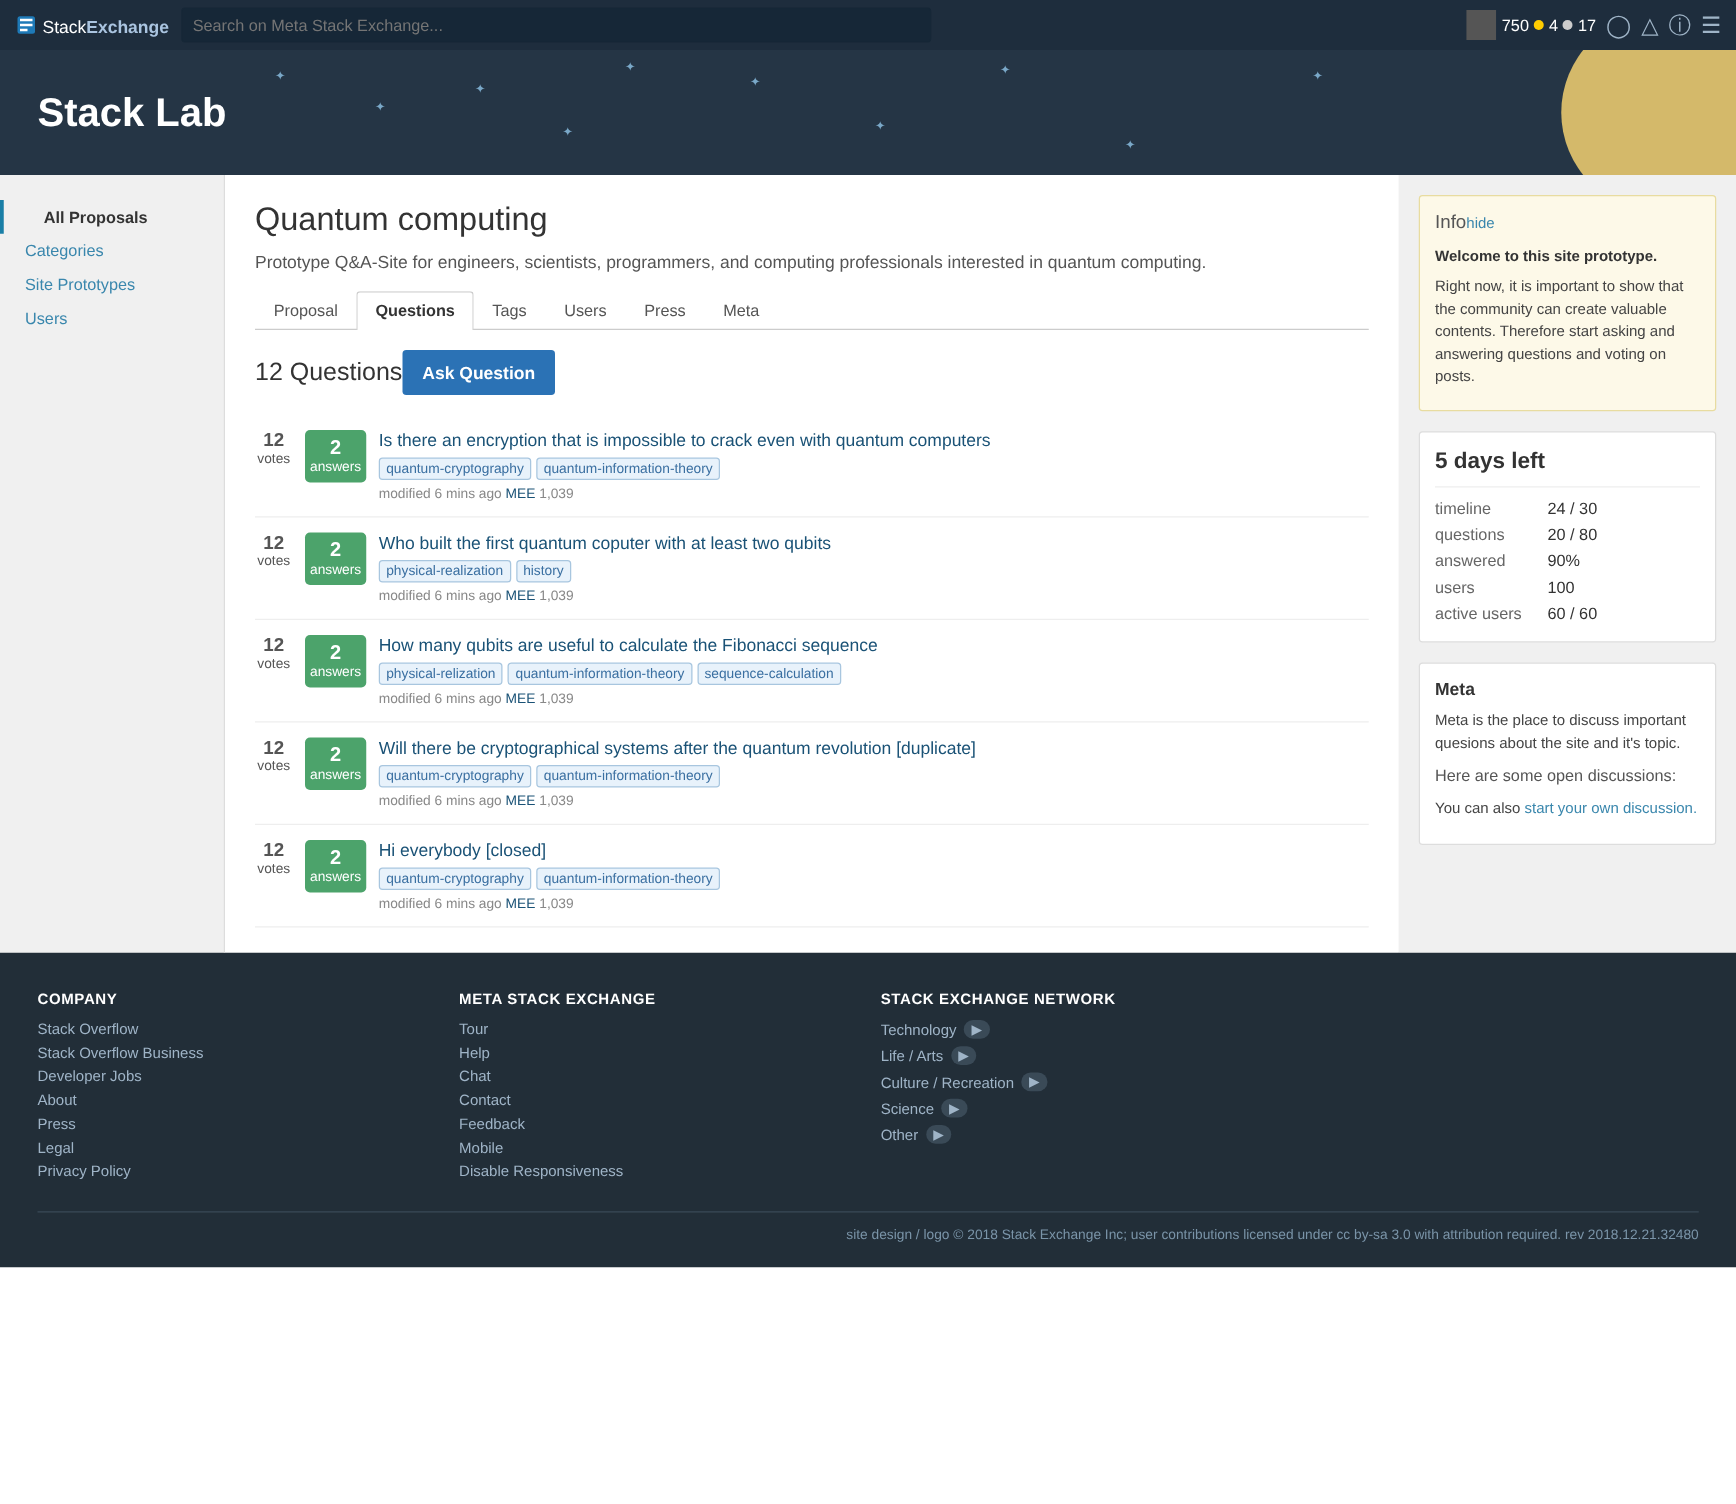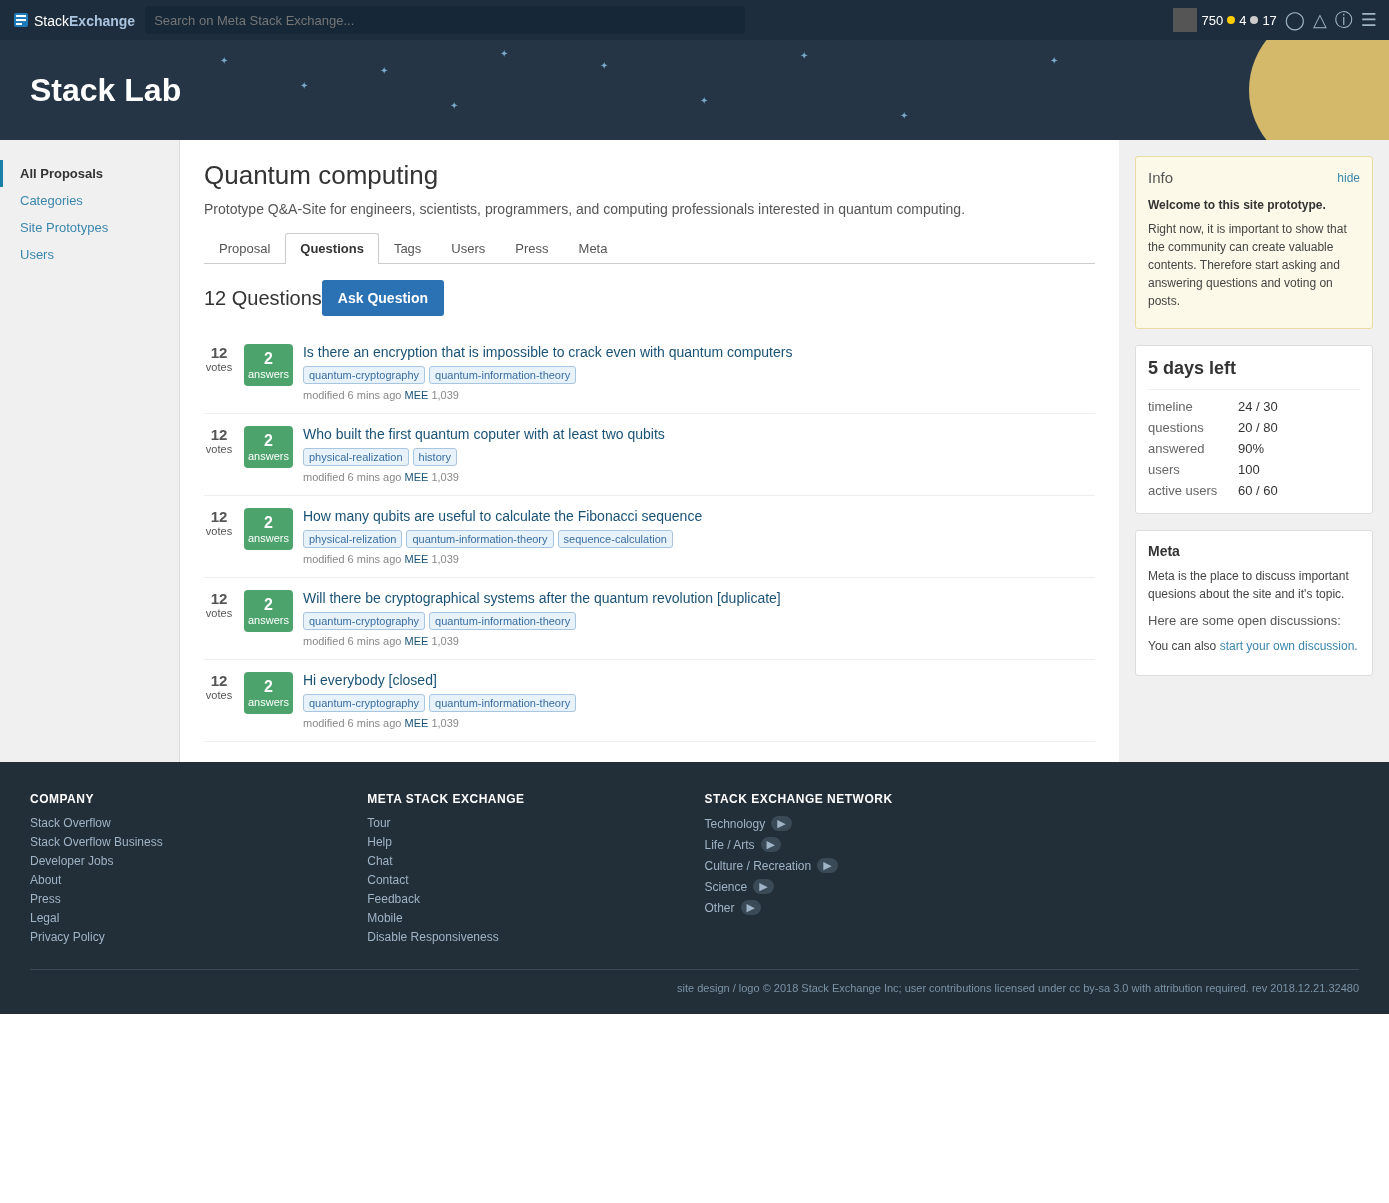--- a/index.html
+++ b/index.html
@@ -112,21 +112,21 @@
       padding: 6px 20px;
       color: #3a87ad;
       cursor: pointer;
       font-size: 13px;
       text-decoration: none;
     }
     .sidebar-item.active {
       color: #333;
       font-weight: bold;
       border-left: 3px solid #1a7fa7;
-      padding-left: 17px;
+      padding-left: 32px;
     }
 
     
     .content-area {
       flex: 1;
       padding: 20px 24px;
       background: #fff;
     }
     .page-title {
       font-size: 26px;
@@ -245,21 +245,21 @@
     }
     .info-box {
       background: #fdf9e8;
       border: 1px solid #e8dca0;
       border-radius: 3px;
       padding: 12px;
       margin-bottom: 16px;
     }
     .info-box-header {
       display: flex;
-      justify-content: space-between;
+      justify-content: flex-start;
       align-items: center;
       margin-bottom: 10px;
     }
     .info-box-title { font-size: 15px; color: #555; }
     .hide-link { color: #3a87ad; font-size: 12px; cursor: pointer; }
     .info-box p { font-size: 12px; color: #444; line-height: 1.5; margin-bottom: 6px; }
     .info-box p strong { color: #333; }
 
     .stats-box {
       background: #fff;

